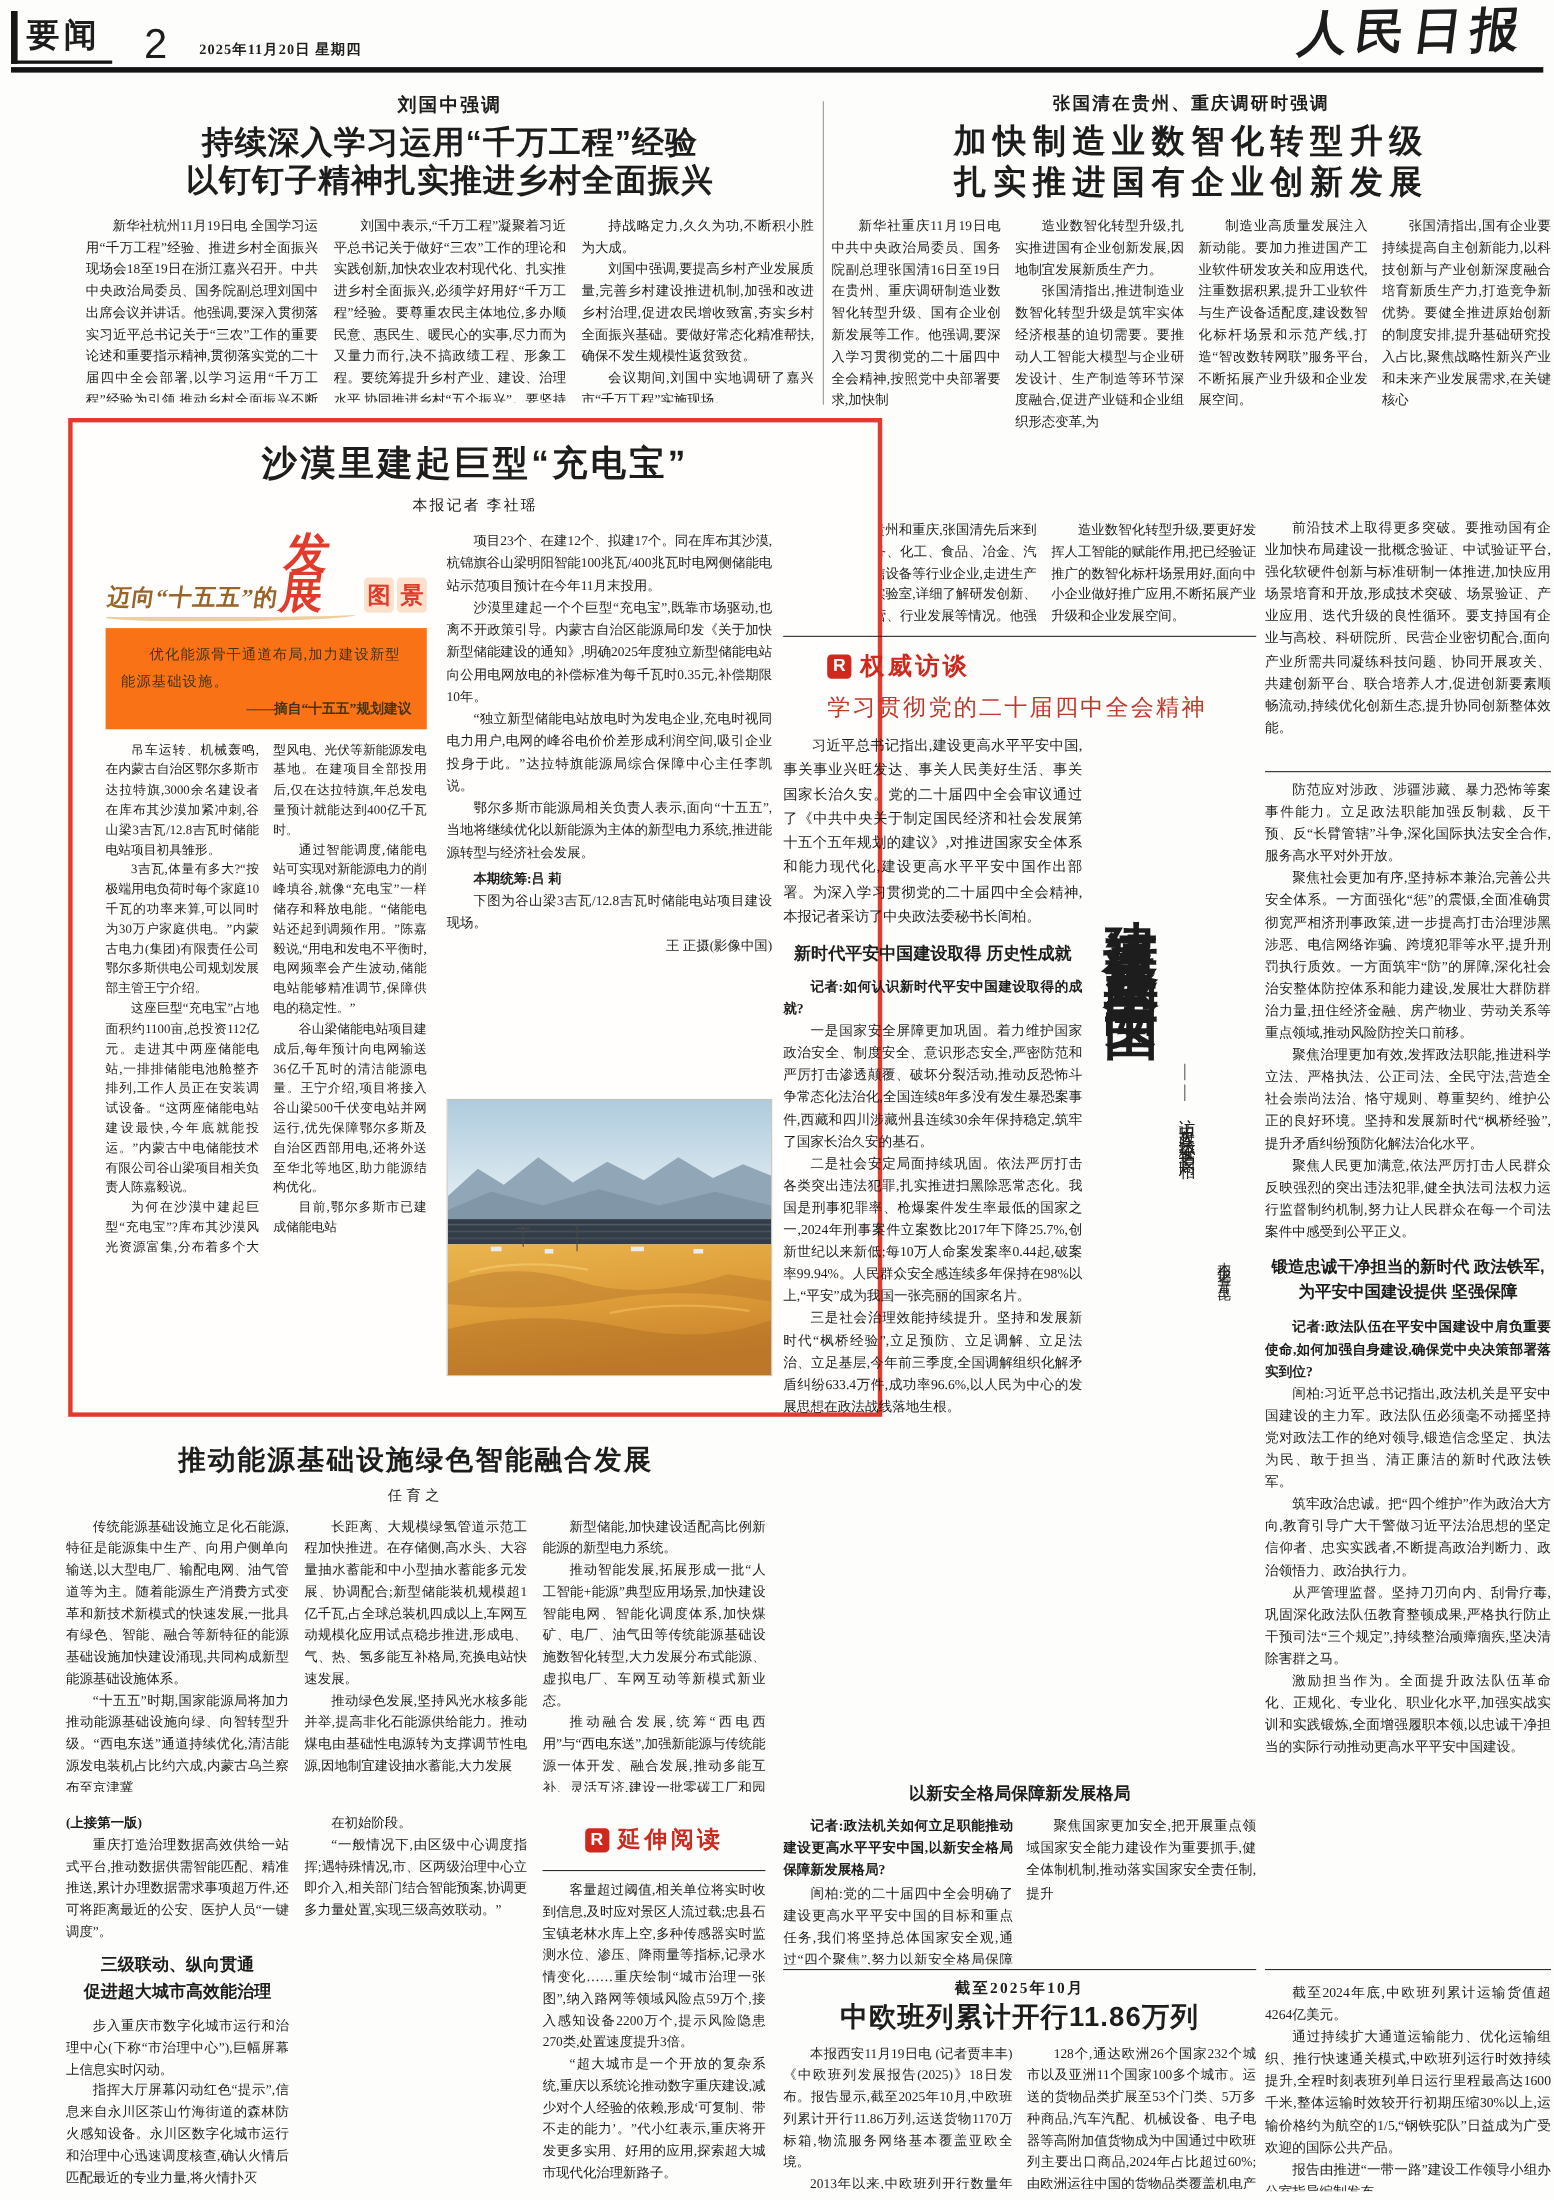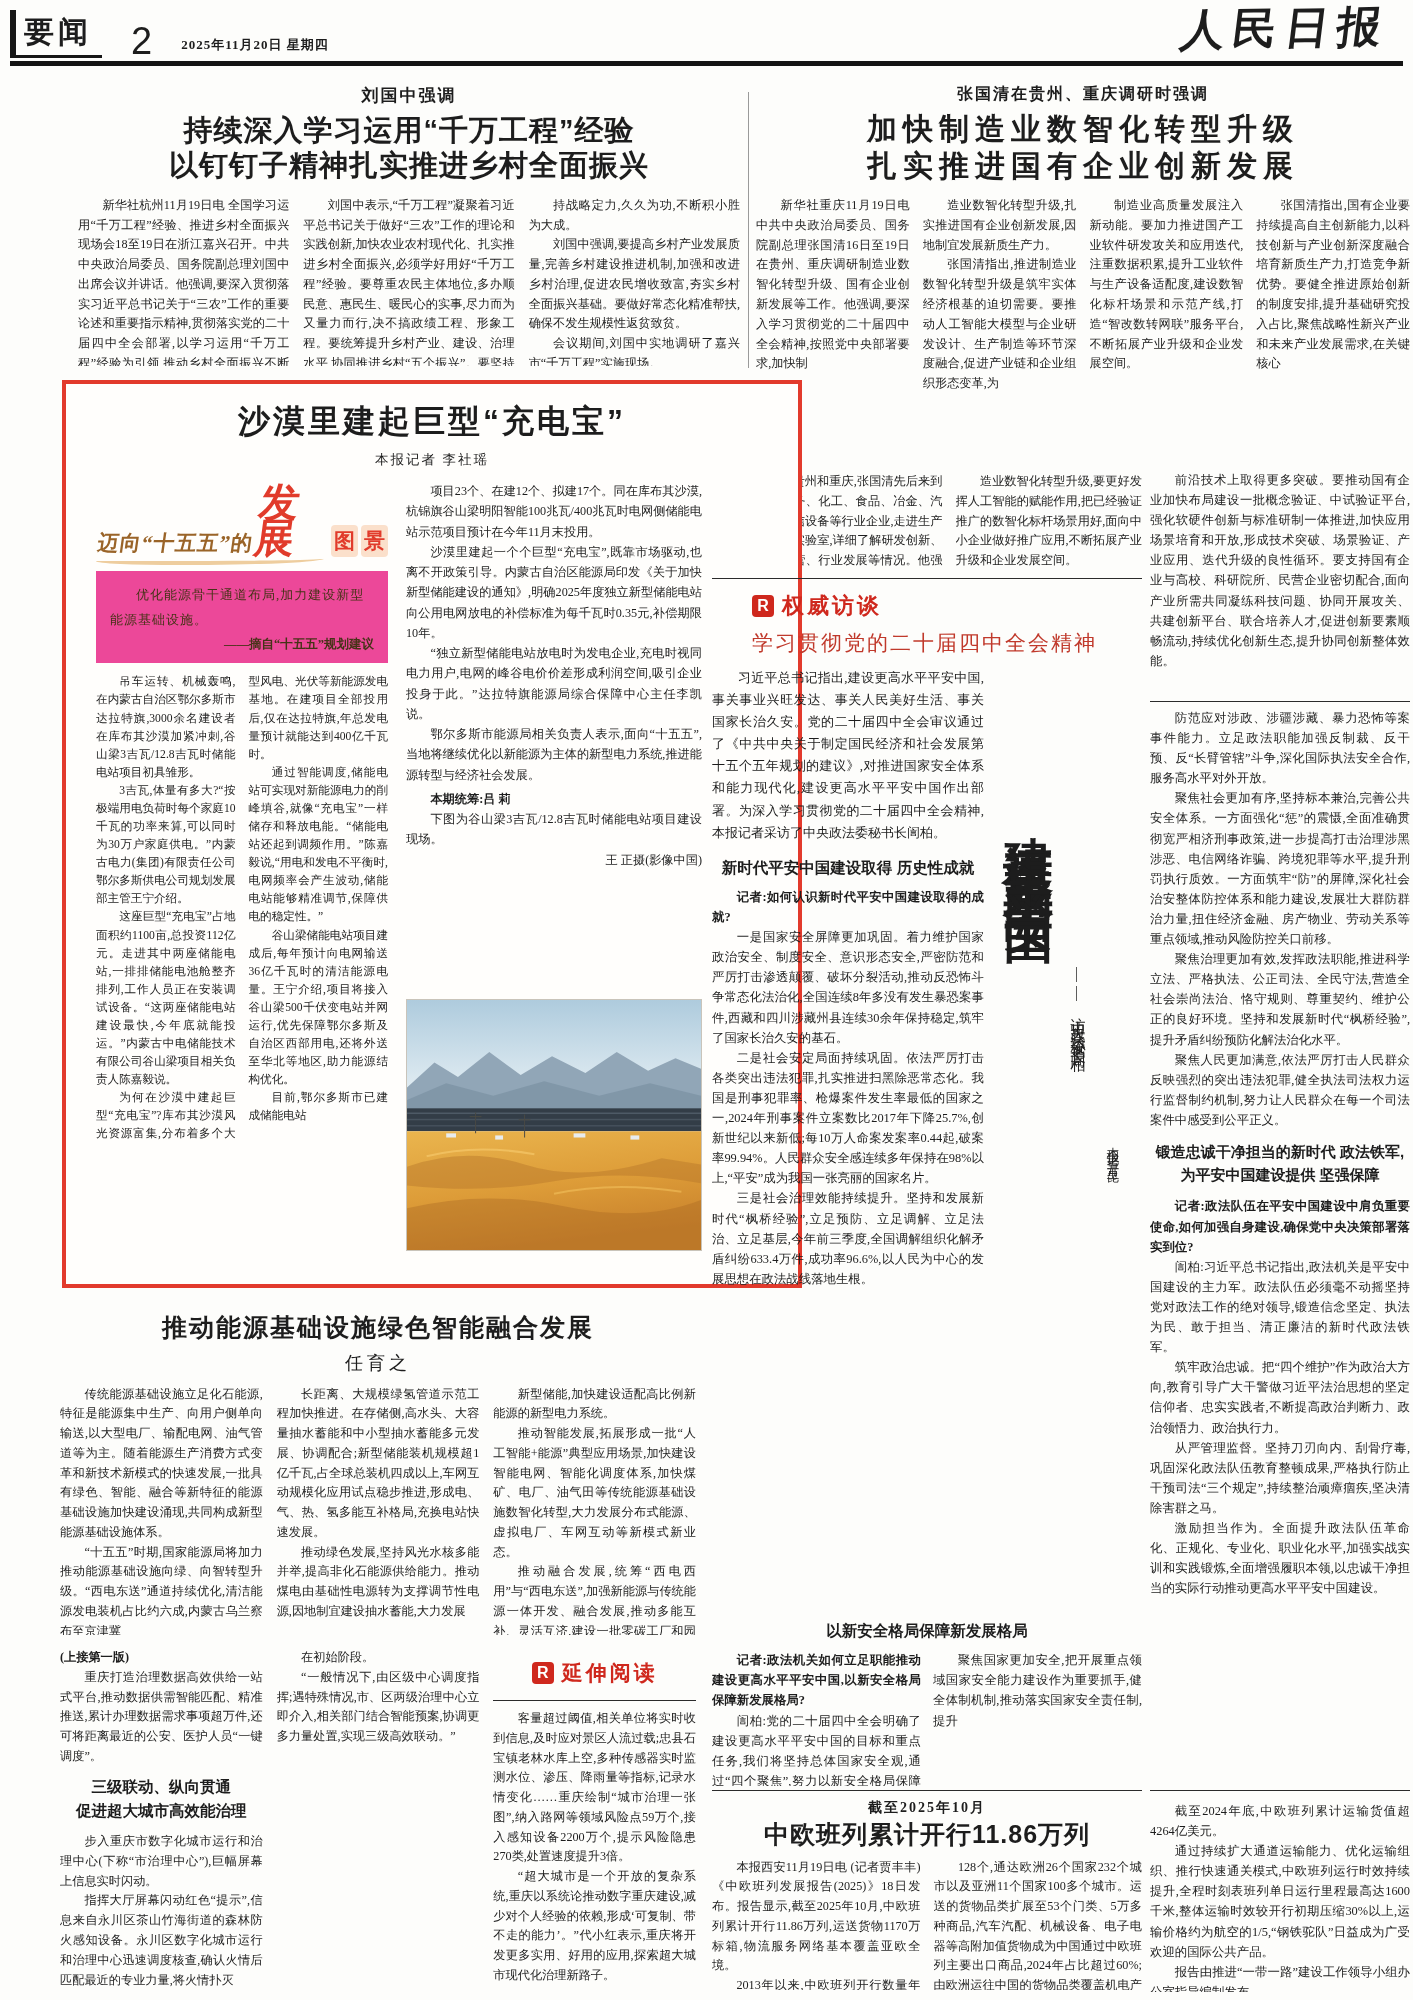--- a/index.html
+++ b/index.html
@@ -34,21 +34,21 @@
   .f-byline { text-align:center; font-size:13.5px; margin:10px 0 12px; letter-spacing:2px; }
   .f-body { display:flex; gap:18px; height:770px; }
   .f-left { width:292px; display:flex; flex-direction:column; }
   .f-right { width:296px; display:flex; flex-direction:column; }
   .banner { position:relative; height:86px; display:flex; align-items:flex-end; gap:4px; padding:6px 0 10px 2px; }
   .banner-prefix { font-size:21px; font-weight:900; color:#9a6428; transform:skewX(-8deg); letter-spacing:1px; white-space:nowrap;}
   .banner-big { font-size:40px; font-weight:900; color:#e13b2b; transform:skewX(-8deg); line-height:.9; letter-spacing:2px;}
   .banner-boxed { display:flex; gap:3px; }
   .banner-boxed span { font-size:21px; font-weight:900; color:#e13b2b; background:#fbe0cb; border-radius:4px; padding:2px 3px; }
   .banner-swoosh { position:absolute; left:0; bottom:2px; width:78%; height:10px; border-bottom:4px solid #eecd9e; border-radius:0 0 70% 40%; }
-  .quote { background:#ec4899; padding:12px 14px 10px; margin:4px 0 10px; color:#463317; }
+  .quote { background:#f97316; padding:12px 14px 10px; margin:4px 0 10px; color:#463317; }
   .quote-text { font-size:13px; line-height:1.9; letter-spacing:1px; text-indent:2em; }
   .quote-src { font-size:12.5px; font-weight:bold; text-align:right; margin-top:4px; }
   .f-left-text { column-count:2; column-gap:13px; font-size:11.6px; line-height:1.56; text-align:justify; flex:1; overflow:hidden; }
   .f-left-text p { text-indent:2em; }
   .f-right-text { font-size:12.2px; line-height:1.66; text-align:justify; overflow:hidden; }
   .f-right-text p { text-indent:2em; }
   .credit-line { font-weight:bold; }
   .photog { text-align:right; }
   .photo { margin-top:auto; height:252px; border:1px solid #c9c4ba; overflow:hidden; }
   .photo svg { width:100%; height:100%; display:block; }
@@ -72,21 +72,21 @@
   .iv-bottom .cols { gap:12px; }
   .iv-bottom .col { font-size:12.4px; }
   
   .rail { left:1150px; width:260px; font-size:12.4px; line-height:1.62; text-align:justify; overflow:hidden; }
   .rail p { text-indent:2em; }
   .rail-subhead { font-family:"Liberation Sans",sans-serif; font-weight:bold; font-size:15px; line-height:1.55;
     text-align:center; margin:10px 4px; text-indent:0 !important; }
   
   .energy { left:60px; top:1312px; width:636px; height:330px; overflow:hidden; }
   .energy .hl { font-size:25px; letter-spacing:2px; }
-  .author { text-align:center; font-size:18px; margin:8px 0 10px; letter-spacing:4px; }
+  .author { text-align:center; font-size:13px; margin:8px 0 10px; letter-spacing:4px; }
   .story { left:60px; top:1648px; width:636px; height:344px; overflow:hidden; }
   .story .cols { gap:14px; height:100%; }
   .continued { font-weight:bold; }
   .story-subhead { font-family:"Liberation Sans",sans-serif; font-weight:bold; font-size:15.5px; text-align:center; line-height:1.6; margin:8px 0; }
   .extend-badge { display:flex; align-items:center; justify-content:center; gap:8px; padding:8px 0 10px; border-bottom:1px solid #2b2b2b; margin-bottom:8px; }
   .extend-badge .badge-label { font-size:21px; }
   .trains { left:712px; top:1790px; width:430px; height:202px; border-top:1px solid #2b2b2b; padding-top:8px; overflow:hidden; }
   .trains .kicker { font-size:14px; margin-bottom:2px; }
   .trains .hl { font-size:25px; letter-spacing:1px; margin-bottom:8px; }
   .b4more { top:470px; height:232px; border-bottom:1px solid #2b2b2b; padding-bottom:6px; }

